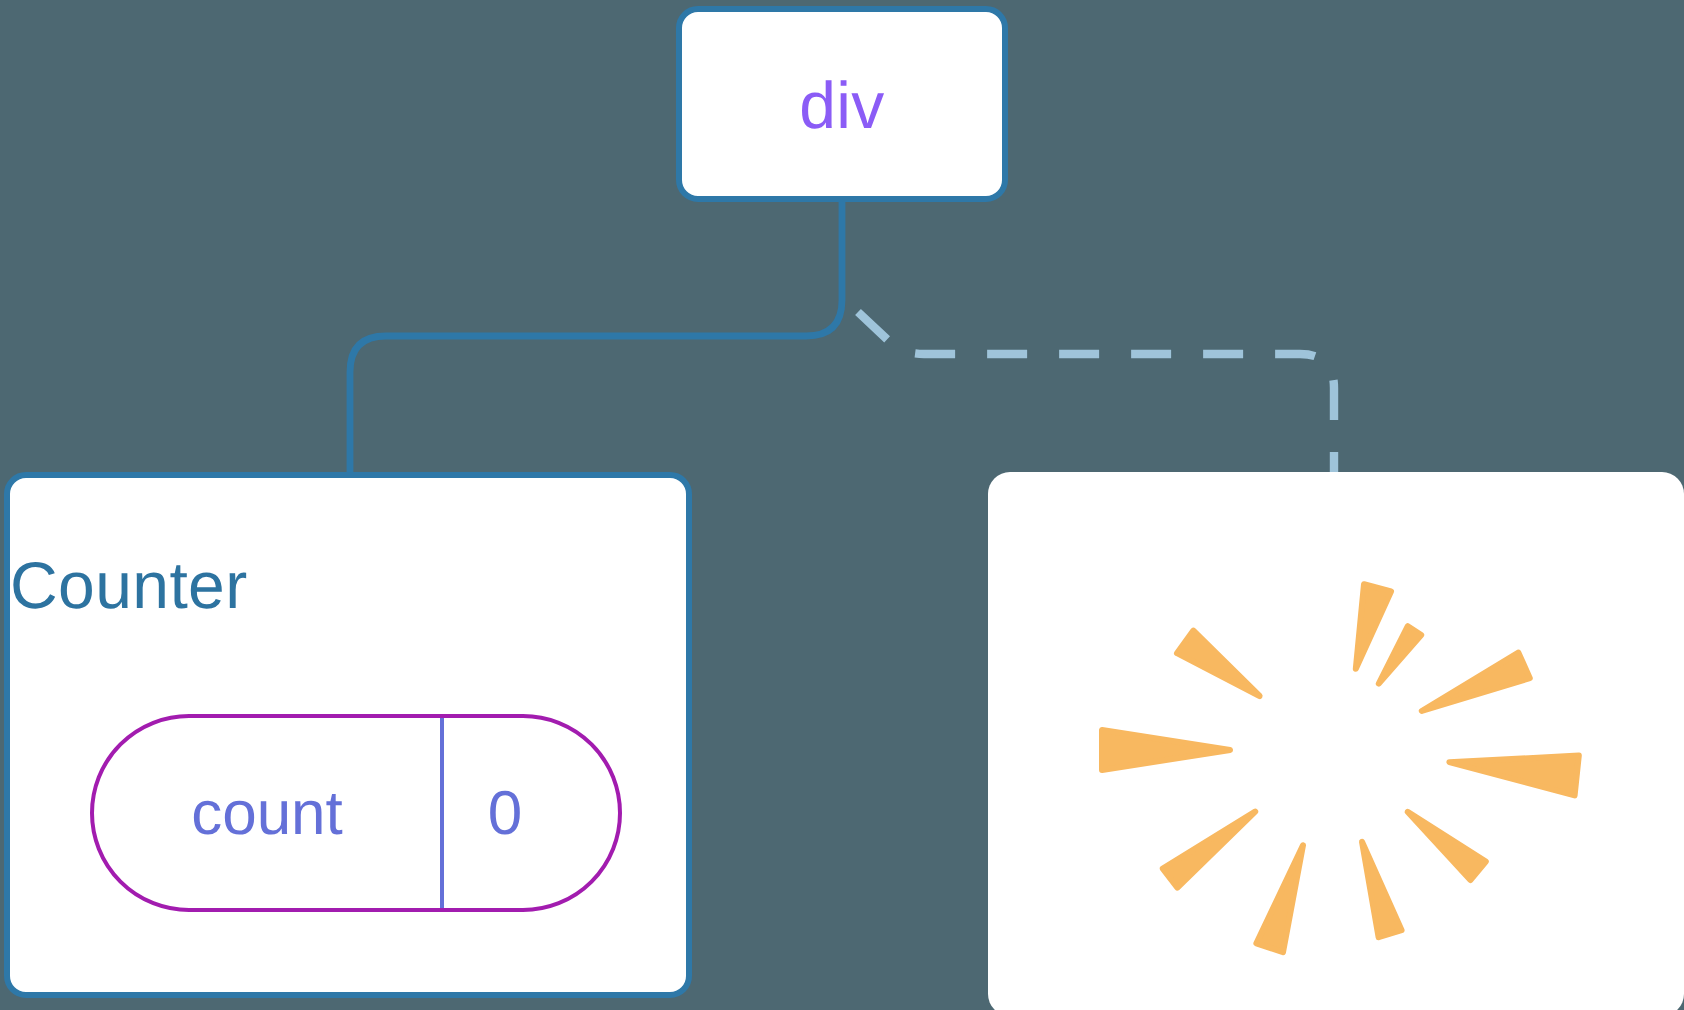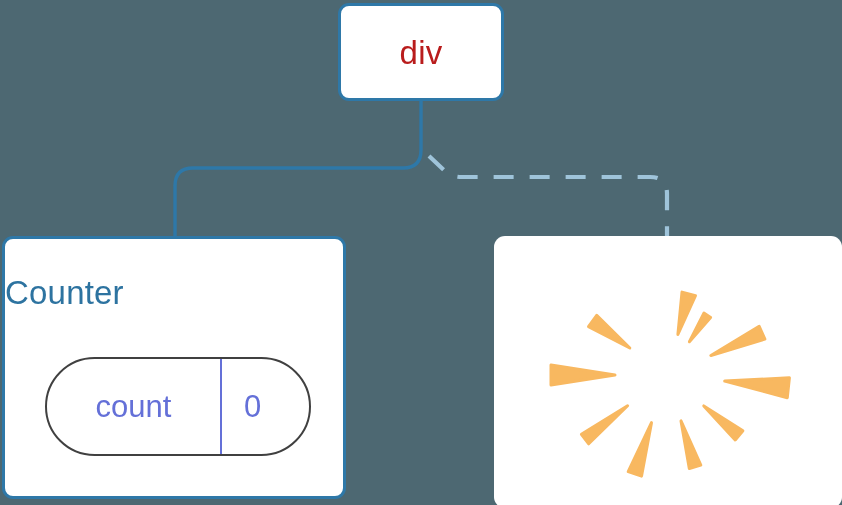--- a/index.html
+++ b/index.html
@@ -44,21 +44,21 @@
   #node-div {
     left: 338px;
     top: 3px;
     width: 166px;
     height: 98px;
     display: flex;
     align-items: center;
     justify-content: center;
   }
   #node-div .node-title {
-    color: #b91c1c;
+    color: #8b5cf6;
     font-size: 33px;
     letter-spacing: 0.2px;
     line-height: 1;
     text-align: right;
   }
 
   
   #node-counter {
     left: 2px;
     top: 236px;
@@ -77,21 +77,21 @@
     letter-spacing: 0.2px;
   }
 
   
   #state-pill {
     position: absolute;
     left: 40px;
     top: 118px;
     width: 266px;
     height: 99px;
-    border: 2px solid #404040;
+    border: 2px solid #a21caf;
     border-radius: 50px;
     box-sizing: border-box;
     display: flex;
     align-items: stretch;
   }
   #state-pill .pill-key {
     width: 175px;
     display: flex;
     align-items: center;
     justify-content: center;

